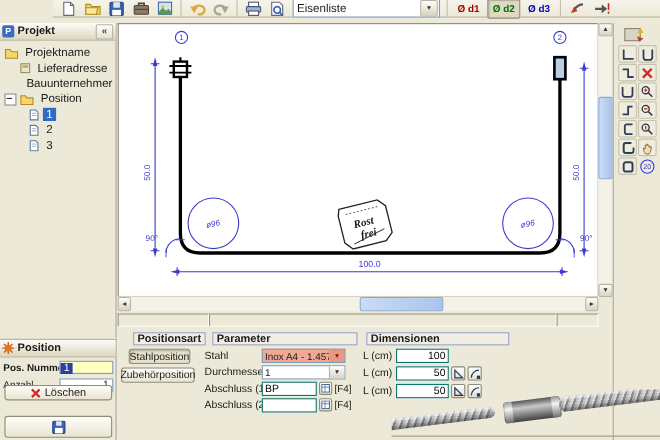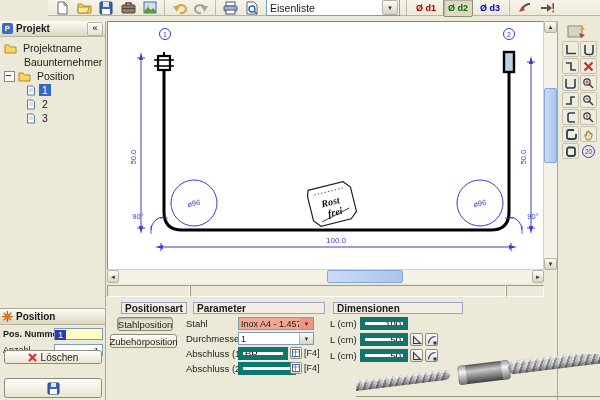--- a/index.html
+++ b/index.html
@@ -50,21 +50,21 @@
   .sb-thumb{position:absolute;background:linear-gradient(90deg,#cadcf5,#a9c4ec);border:1px solid #86a7dc;border-radius:2px;box-sizing:border-box;}
   .statcell{position:absolute;height:12px;border:1px solid;border-color:#9c9884 #fffef6 #fffef6 #9c9884;box-sizing:border-box;}
   
   #right-panel{position:absolute;left:557px;top:21px;width:43px;height:379px;border-left:1px solid #aca899;box-sizing:border-box;background:#ece9d8;}
   .gbtn{position:absolute;width:17px;height:16px;display:flex;align-items:center;justify-content:center;
         border:1px solid #c6c2b0;border-radius:2px;background:#efecdd;box-sizing:border-box;}
   
   .ghead{position:absolute;height:12px;border:1px solid #98a4cc;background:#f1eee1;font-weight:bold;
          padding-left:3px;box-sizing:border-box;line-height:11px;margin-left:11px;}
   .glabel{position:absolute;font-size:9.5px;line-height:13px;}
-  .ginput{position:absolute;height:13px;border:5px solid #0f766e;background:#fff;box-sizing:border-box;
+  .ginput{position:absolute;height:13px;border:1px solid #0f766e;background:#fff;box-sizing:border-box;
           font-family:"Liberation Sans",sans-serif;font-size:9.5px;padding:0 2px;}
   .gselect{position:absolute;height:13px;border:1px solid #7f9db9;background:#fff;box-sizing:border-box;
            display:flex;align-items:center;font-size:9px;}
   .gselect .stext{flex:1;padding-left:2px;overflow:hidden;white-space:nowrap;}
   .gselect .sarrow{width:13px;height:11px;background:linear-gradient(#fdfdfb,#d8d4c0);border-left:1px solid #b5b2a1;
                    display:flex;align-items:center;justify-content:center;font-size:6px;color:#333;}
   .sqbtn{position:absolute;width:12px;height:12px;background:linear-gradient(#fff,#e4e0cc);border:1px solid #8e8c7d;border-radius:2px;
          box-sizing:border-box;display:flex;align-items:center;justify-content:center;}
   
   #photo{position:absolute;left:356px;top:354px;width:244px;height:43px;overflow:hidden;}
@@ -177,20 +177,27 @@
         <svg width="13" height="11" style="margin-right:3px;">
             <path d="M1 2h4l1.5 2H12v6H1z" fill="#f7d665" stroke="#b08c2a"></path>
           </svg>
         <span class="nodelbl">Projektname</span>
       </div>
       <div class="trow tind1">
         <svg width="10" height="10" style="margin-right:3px;">
             <rect x="1" y="1" width="8" height="8" fill="#e8e4cf" stroke="#9a8c5a"></rect>
             <rect x="2.5" y="2.5" width="5" height="2" fill="#b0a060"></rect>
           </svg>
+        <span class="nodelbl">Lieferadresse</span>
+      </div>
+      <div class="trow tind1">
+        <svg width="10" height="10" style="margin-right:3px;">
+            <rect x="1" y="1" width="8" height="8" fill="#e8e4cf" stroke="#9a8c5a"></rect>
+            <rect x="2.5" y="2.5" width="5" height="2" fill="#b0a060"></rect>
+          </svg>
         <span class="nodelbl">Bauunternehmer</span>
       </div>
       <div class="trow">
         <span class="expander"></span>
         <svg width="13" height="11" style="margin-right:3px;">
             <path d="M1 2h4l1.5 2H12v6H1z" fill="#f7d665" stroke="#b08c2a"></path>
           </svg>
         <span class="nodelbl">Position</span>
       </div>
       <div class="trow tind2">

